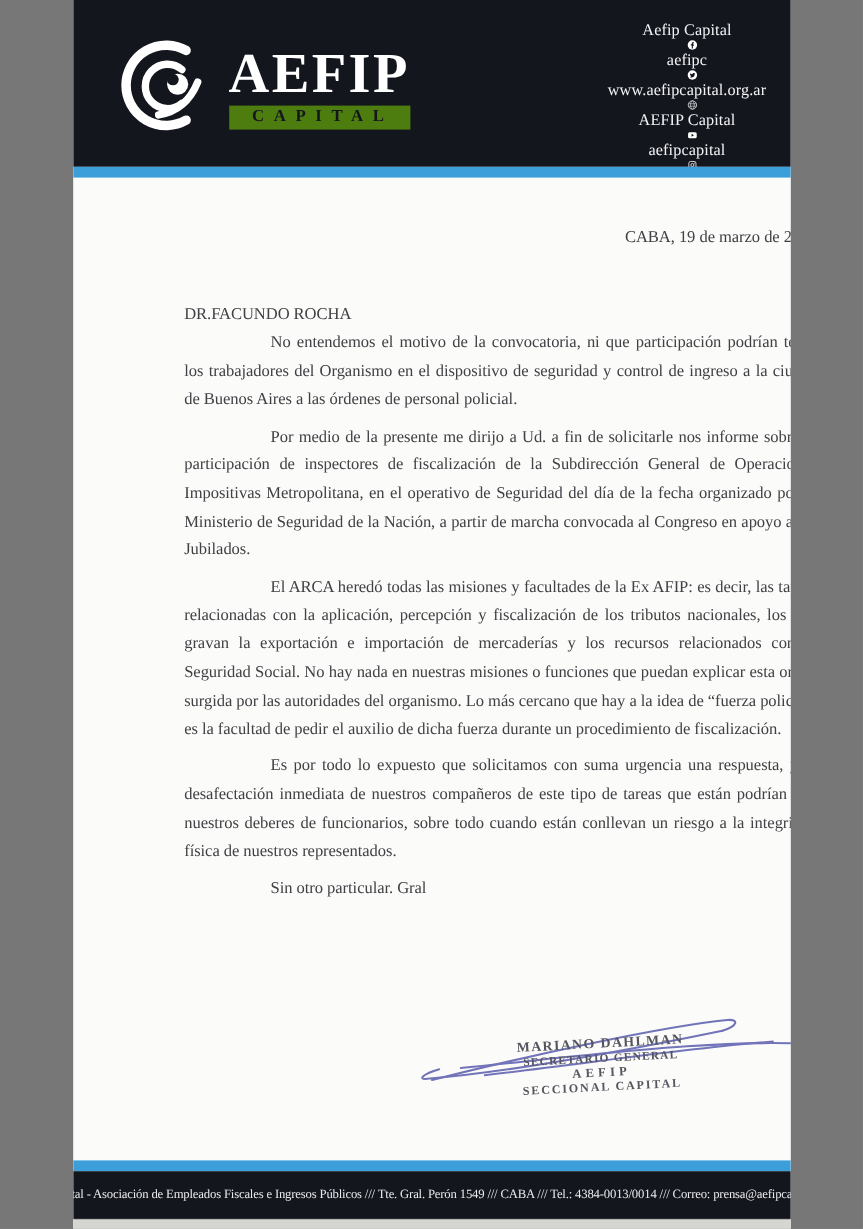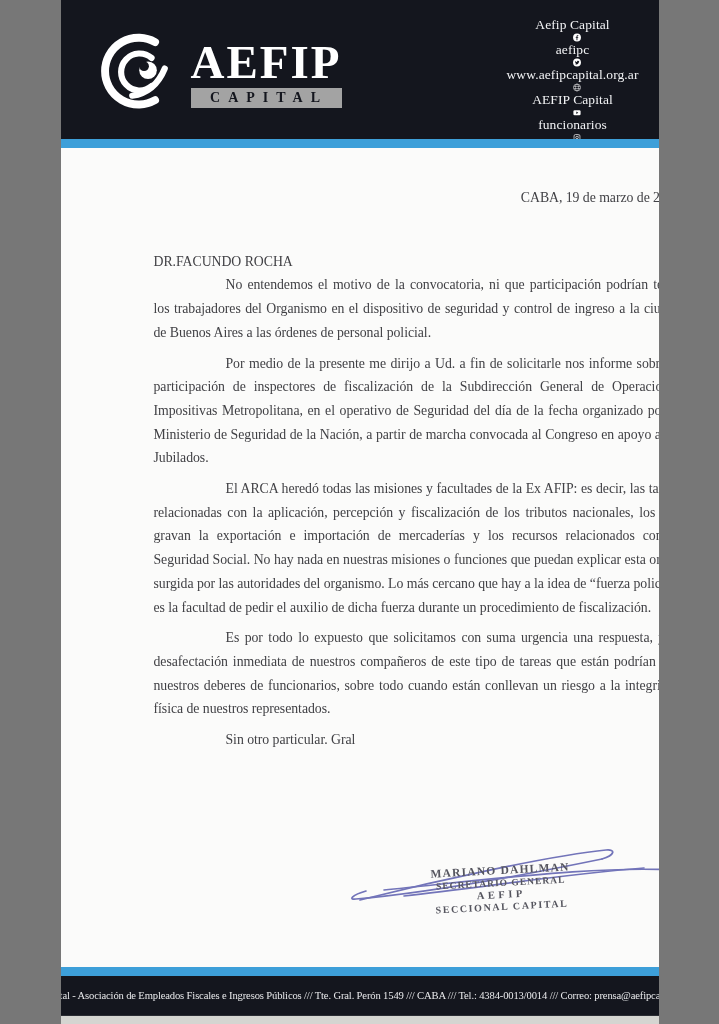--- a/index.html
+++ b/index.html
@@ -31,21 +31,21 @@
   .logo-text { margin-left: 6px; display: flex; flex-direction: column; align-items: center; }
   .logo-name {
     color: #ffffff;
     font-size: 47px;
     font-weight: 800;
     letter-spacing: 2px;
     line-height: 50px;
   }
   .logo-sub {
     margin-top: 1px;
-    background: #a3a3a3;
+    background: #4d7c0f;
     color: #14161e;
     font-size: 14px;
     font-weight: 700;
     letter-spacing: 8px;
     padding: 2px 10px 2px 16px;
     align-self: stretch;
     text-align: center;
   }
   .social {
     position: absolute;
@@ -184,21 +184,21 @@
         </svg>
       </li>
       <li>
         <span class="label">AEFIP Capital</span>
         <svg class="sicon" viewBox="0 0 24 24" aria-hidden="true">
           <rect x="2.4" y="5.8" width="19.2" height="13.4" rx="3.4" fill="#ffffff"></rect>
           <path d="M10.2 9.2l5.2 3.3-5.2 3.3z" fill="#14161e"></path>
         </svg>
       </li>
       <li>
-        <span class="label">funcionarios</span>
+        <span class="label">aefipcapital</span>
         <svg class="sicon" viewBox="0 0 24 24" aria-hidden="true">
           <rect x="4.1" y="4.1" width="15.8" height="15.8" rx="4" fill="none" stroke="#ffffff" stroke-width="1.8"></rect>
           <circle cx="12" cy="12" r="3.4" fill="none" stroke="#ffffff" stroke-width="1.8"></circle>
           <circle cx="16.4" cy="7.7" r="1.15" fill="#ffffff"></circle>
         </svg>
       </li>
     </ul>
   </header>
 
   <div class="stripe stripe-top" style="background: rgb(61, 159, 217);"></div>

